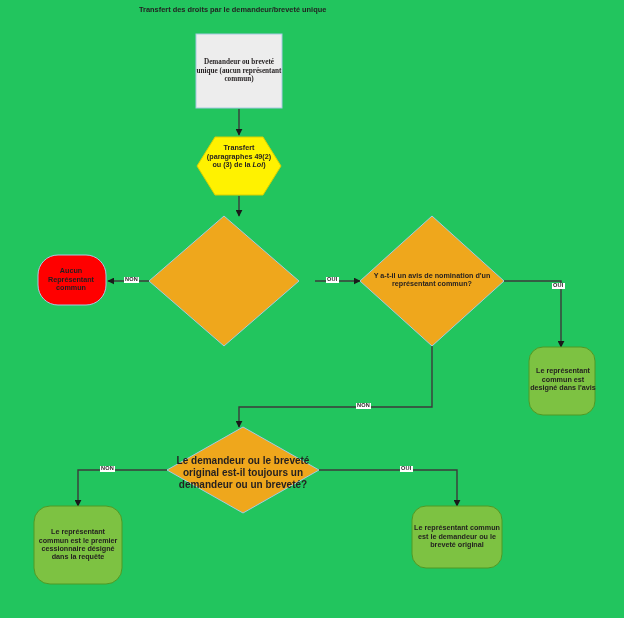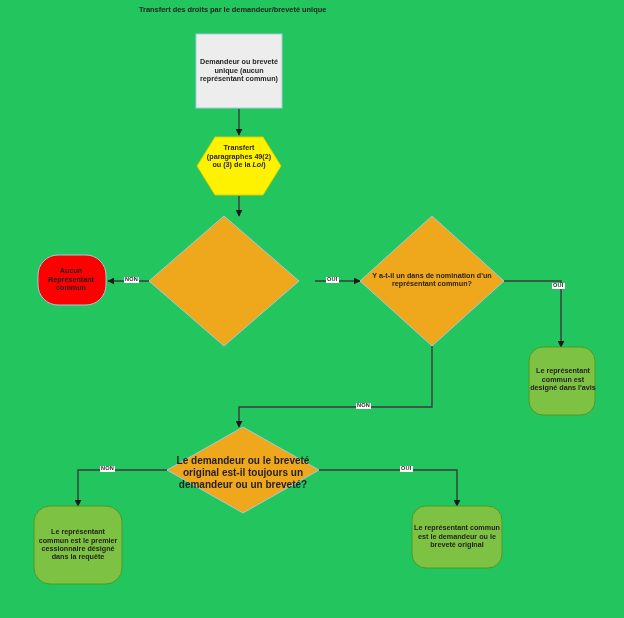--- a/index.html
+++ b/index.html
@@ -49,21 +49,21 @@
   }
   #page-title {
     position: absolute;
     left: 139px;
     top: 5px;
     font-size: 7.4px;
     font-weight: bold;
     color: #231f20;
     white-space: nowrap;
   }
-  .t-start   { left: 196px; top: 34px;  width: 86px; height: 74px;  font-size: 7.2px; }
+  .t-start   { left: 196px; top: 34px;  width: 86px; height: 74px;  font-size: 7.2px; font-family: Liberation Serif, serif; }
   .t-hex     { left: 203px; top: 137px; width: 72px; height: 40px;  font-size: 7.2px; }
   .t-d1      { left: 156px; top: 252px; width: 136px; height: 58px; font-size: 7.2px; }
   .t-red     { left: 36px;  top: 258px; width: 70px; height: 44px;  font-size: 7.2px; color:#231f20; }
   .t-d2      { left: 362px; top: 258px; width: 140px; height: 44px; font-size: 7.2px; }
   .t-g1      { left: 530px; top: 348px; width: 66px; height: 64px;  font-size: 7.2px; }
   .t-d3      { left: 174px; top: 444px; width: 138px; height: 58px; font-size: 10px; }
   .t-g2      { left: 36px;  top: 508px; width: 84px; height: 74px;  font-size: 7.2px; }
   .t-g3      { left: 414px; top: 508px; width: 86px; height: 58px;  font-size: 7.2px; border-radius: 28px; }
   .it { font-style: italic; }
 </style>
@@ -121,21 +121,21 @@
 
   <div class="node-text t-start">Demandeur ou breveté unique (aucun représentant commun)</div>
 
   <div class="node-text t-hex">
     <span><span>Transfert (paragraphes 49(2) ou (3) de la </span><span class="it">Loi</span><span>)</span></span>
   </div>
 
 
   <div class="node-text t-red">Aucun Représentant commun</div>
 
-  <div class="node-text t-d2">Y a-t-il un dans de nomination d'un représentant commun?</div>
+  <div class="node-text t-d2">Y a-t-il un avis de nomination d'un représentant commun?</div>
 
   <div class="node-text t-g1">Le représentant commun est designé dans l'avis</div>
 
   <div class="node-text t-d3">Le demandeur ou le breveté original est-il toujours un demandeur ou un breveté?</div>
 
   <div class="node-text t-g2">Le représentant commun est le premier cessionnaire désigné dans la requête</div>
 
   <div class="node-text t-g3">Le représentant commun est le demandeur ou le breveté original</div>
 
   <div class="edge-label" style="left:124px; top:277px;">NON</div>

